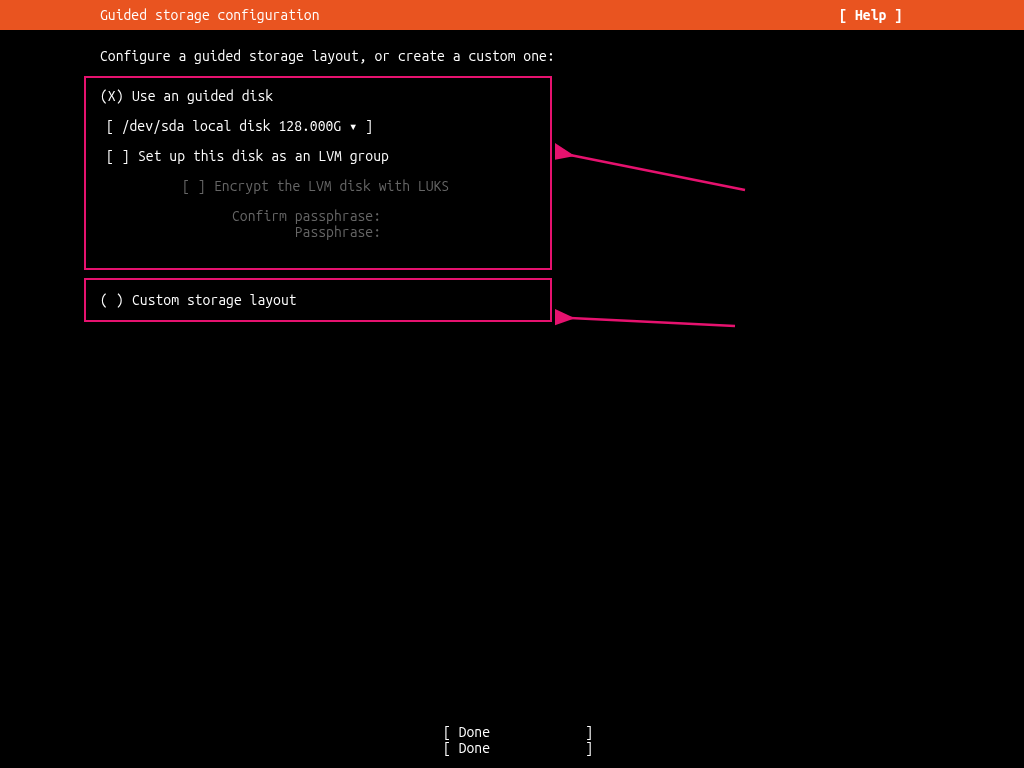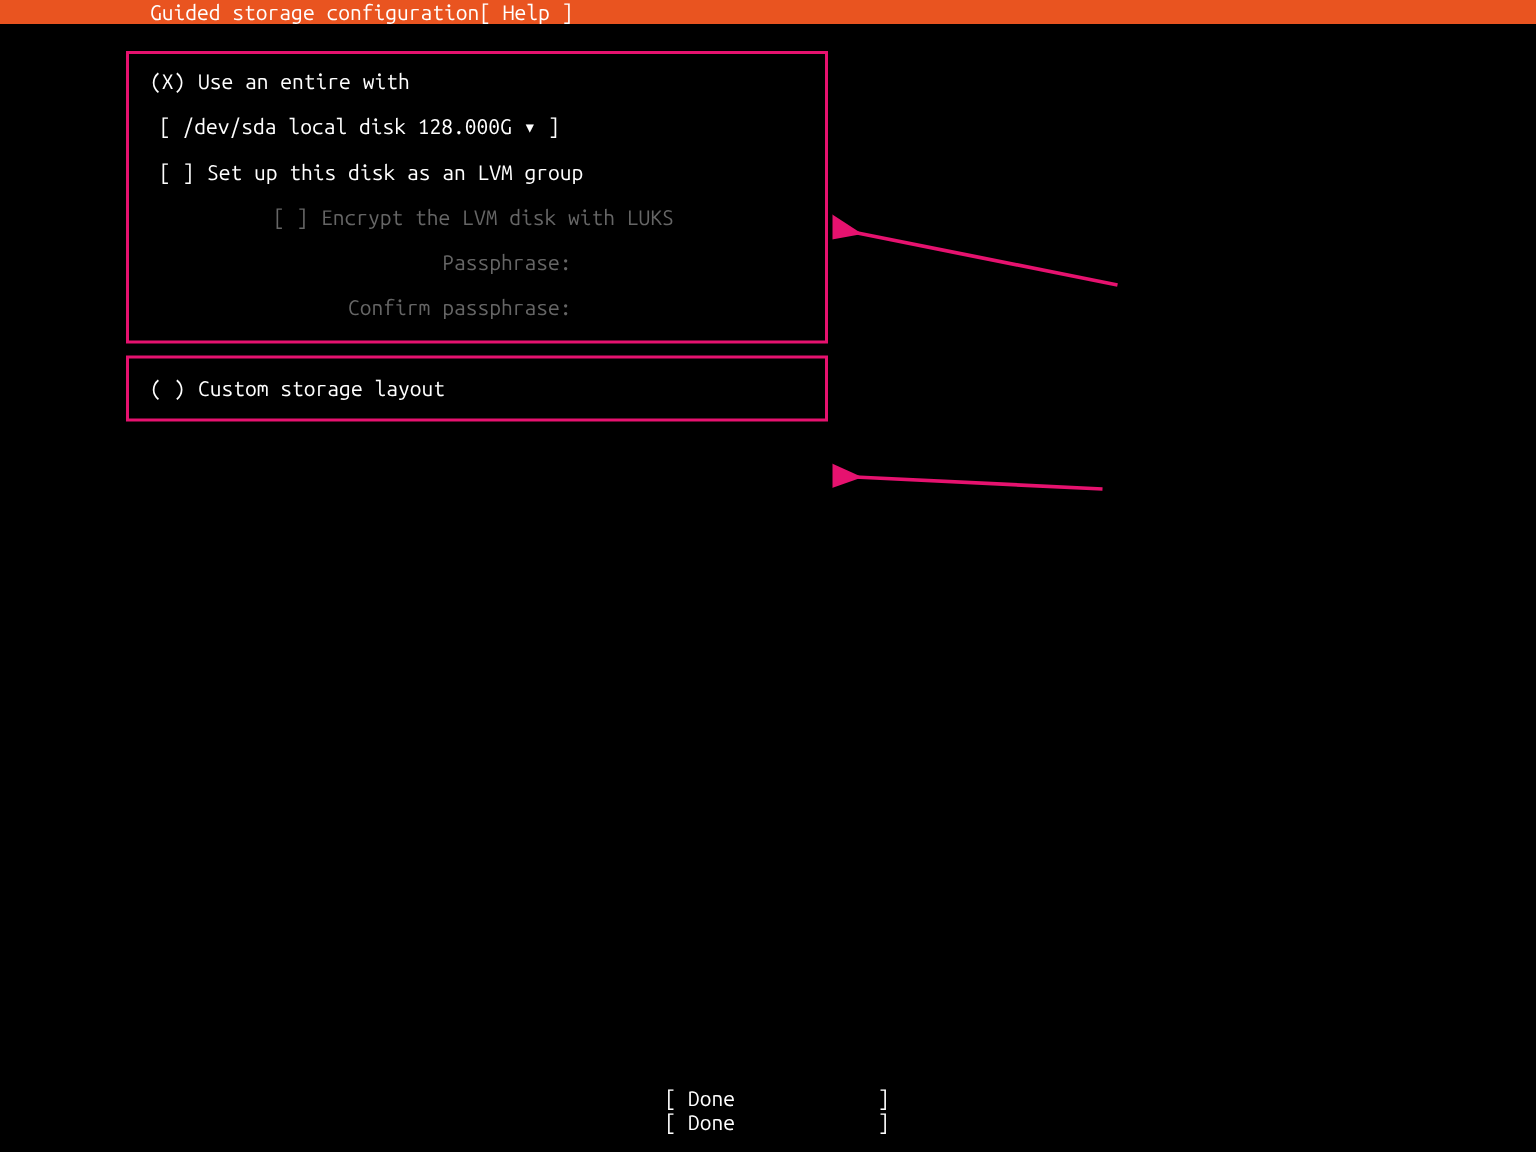--- a/index.html
+++ b/index.html
@@ -8,28 +8,29 @@
       height: 768px;
       background: #000000;
       font-family: 'Ubuntu Mono', 'DejaVu Sans Mono', monospace;
       font-size: 14px;
       color: #ffffff;
       overflow: hidden;
       position: relative;
     }
     .header-bar {
       background: #E95420;
-      height: 16px;
+      height: 30px;
       display: flex;
+      justify-content: space-between;
       align-items: center;
       padding: 0 18px 0 100px;
       color: #ffffff;
     }
     .header-title { }
-    .header-help { margin-right: 80px; }
+    .header-help { margin-right: 104px; font-weight: bold; }
     .content {
       padding: 18px 0 0 100px;
       color: #ffffff;
     }
     .instruction { margin-bottom: 12px; }
     .box1 {
       border: 2px solid #e6126f;
       width: 468px;
       padding: 10px 0 14px 0;
       margin-left: -16px;
@@ -90,44 +91,45 @@
   </style>
 </head>
 <body>
 
 <div class="header-bar">
   <span class="header-title">Guided storage configuration</span>
   <span class="header-help">[ Help ]</span>
 </div>
 
 <div class="content">
+  <div class="instruction">Configure a guided storage layout, or create a custom one:</div>
 
   <div class="box1">
     <div class="row">
       <span class="radio-mark">(X)</span>
-      <span>Use an entire with</span>
+      <span>Use an guided disk</span>
     </div>
     <div class="row indent1">
       <span class="disk-select">
         <span>[</span><span> /dev/sda local disk 128.000G </span><span class="dropdown-arrow">▾</span><span> ]</span>
       </span>
     </div>
     <div class="row indent1">
       <span class="check-mark">[ ]</span>
       <span>Set up this disk as an LVM group</span>
     </div>
     <div class="row indent2 disabled">
       <span class="check-mark">[ ]</span>
       <span>Encrypt the LVM disk with LUKS</span>
     </div>
+    <div class="passphrase-row disabled" style="margin-bottom:0;">
+      <span class="passphrase-label">Confirm passphrase:</span>
+    </div>
     <div class="passphrase-row disabled">
       <span class="passphrase-label">Passphrase:</span>
-    </div>
-    <div class="passphrase-row disabled" style="margin-bottom:0;">
-      <span class="passphrase-label">Confirm passphrase:</span>
     </div>
   </div>
 
   <div class="box2">
     <div class="row" style="margin-bottom:0;">
       <span class="radio-mark">( )</span>
       <span>Custom storage layout</span>
     </div>
   </div>
 </div>

